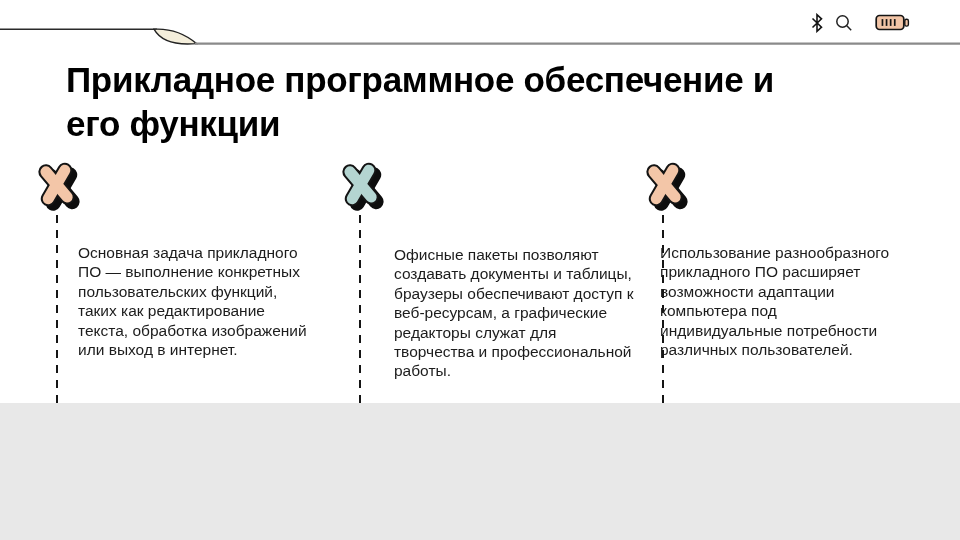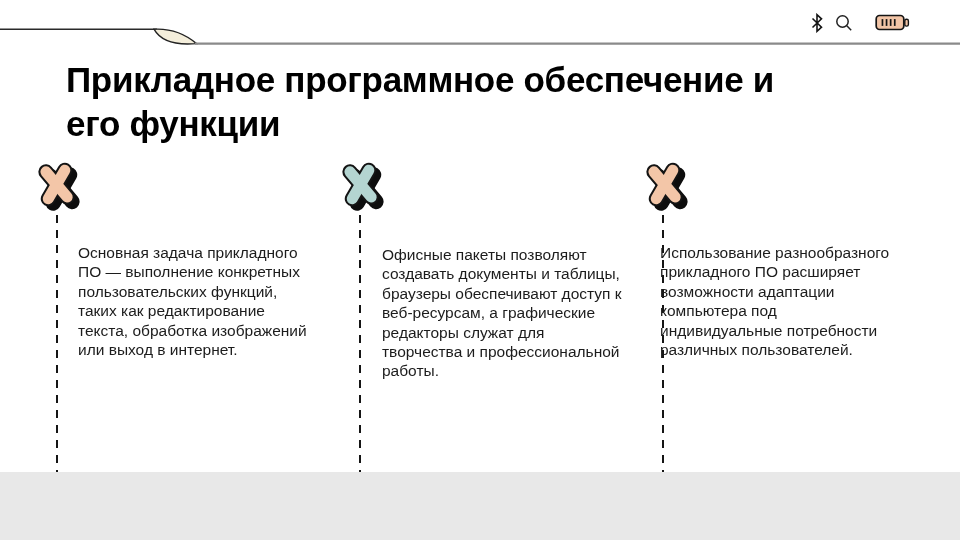--- a/index.html
+++ b/index.html
@@ -1,18 +1,18 @@
 <!DOCTYPE html>
 <html><head>
 <meta charset="utf-8">
 <style>
   * { margin:0; padding:0; box-sizing:border-box; }
   html,body { background:#e8e8e8; }
   .slide {
-    position:relative; width:960px; height:472px; background:#ffffff;
+    position:relative; width:960px; height:403px; background:#ffffff;
     overflow:hidden; font-family:"Liberation Sans", sans-serif;
   }
   
   .header-line-svg { position:absolute; left:0; top:0; width:960px; height:50px; }
   
   .status-icon { position:absolute; }
   .bt-icon   { left:810px; top:13px; }
   .srch-icon { left:835px; top:14px; }
   .batt-icon { left:875px; top:14px; }
   
@@ -35,21 +35,21 @@
     background:repeating-linear-gradient(180deg,#151515 0 8px,transparent 8px 15px);
   }
   .d1 { left:56px; }
   .d2 { left:359px; }
   .d3 { left:662px; }
   .feature-text {
     position:absolute; width:272px; top:243px;
     font-size:15.5px; line-height:19.4px; color:#1c1c1c; white-space:pre-line;
   }
   .t1 { left:78px; }
-  .t2 { left:382px; top:245px; }
+  .t2 { left:394px; top:245px; }
   .t3 { left:660px; }
 </style>
 </head>
 <body>
 
 <div class="slide">
 
   <svg class="header-line-svg" viewBox="0 0 960 50" xmlns="http://www.w3.org/2000/svg">
     <line x1="0" y1="29.2" x2="157" y2="29.2" stroke="#2a2a2a" stroke-width="1.6"></line>
     <path d="M154 29.2 C 170 28.3 184 33 196.5 43.6 C 174 45.6 160 40 154 29.2 Z" stroke="#222222" stroke-width="1.4" fill="#f4eedb"></path>

